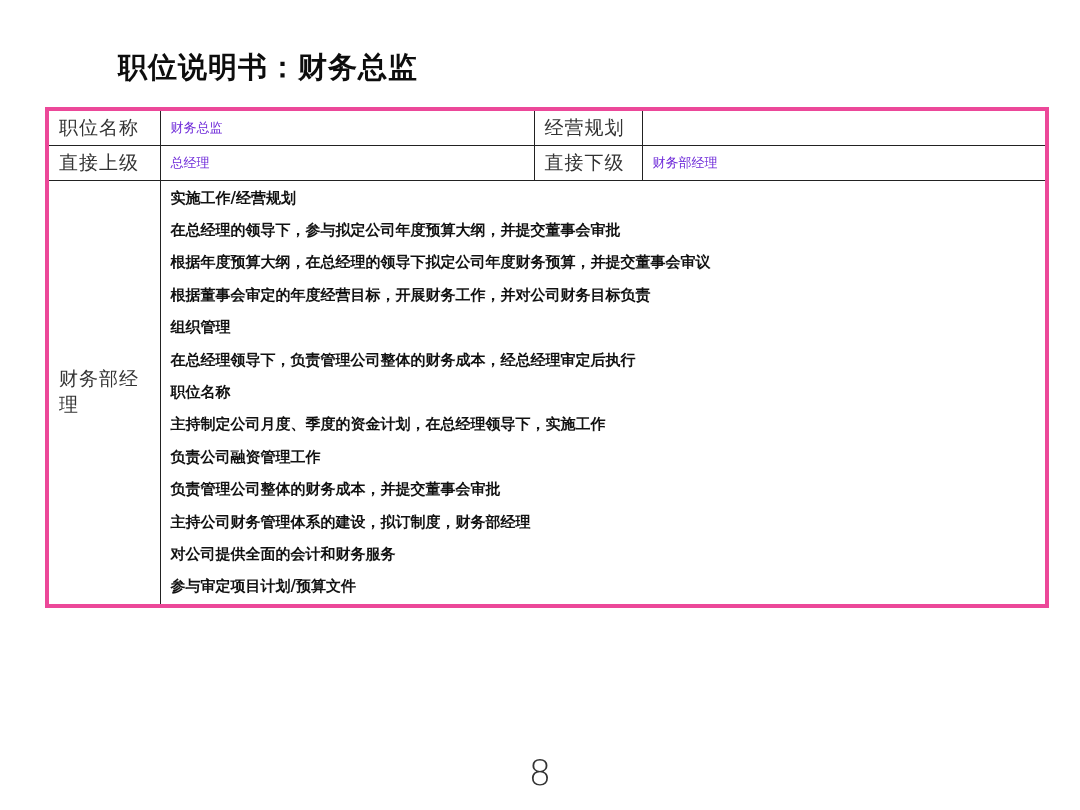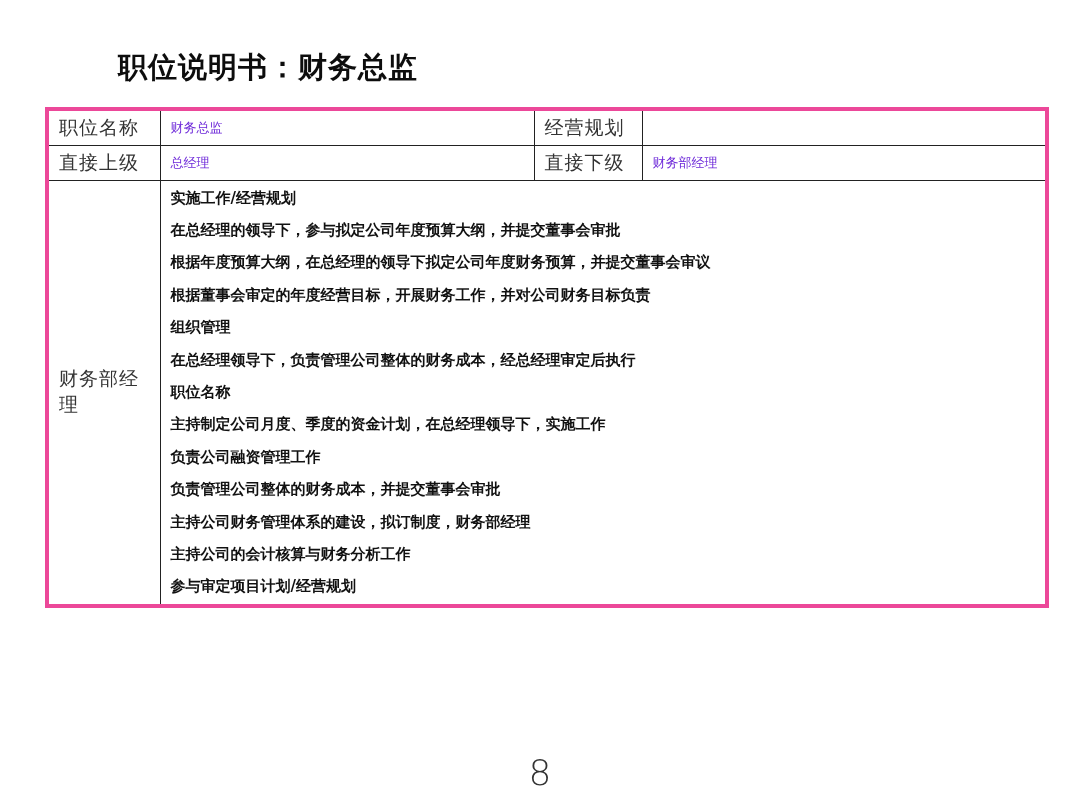--- a/index.html
+++ b/index.html
@@ -54,20 +54,20 @@
       <div class="duty">在总经理的领导下，参与拟定公司年度预算大纲，并提交董事会审批</div>
       <div class="duty">根据年度预算大纲，在总经理的领导下拟定公司年度财务预算，并提交董事会审议</div>
       <div class="duty">根据董事会审定的年度经营目标，开展财务工作，并对公司财务目标负责</div>
       <div class="duty">组织管理</div>
       <div class="duty">在总经理领导下，负责管理公司整体的财务成本，经总经理审定后执行</div>
       <div class="duty">职位名称</div>
       <div class="duty">主持制定公司月度、季度的资金计划，在总经理领导下，实施工作</div>
       <div class="duty">负责公司融资管理工作</div>
       <div class="duty">负责管理公司整体的财务成本，并提交董事会审批</div>
       <div class="duty">主持公司财务管理体系的建设，拟订制度，财务部经理</div>
-      <div class="duty">主持公司的会计核算与财务分析工作</div>
-      <div class="duty">参与审定项目计划/经营规划</div>
+      <div class="duty">对公司提供全面的会计和财务服务</div>
+      <div class="duty">参与审定项目计划/预算文件</div>
     </td>
   </tr>
 </tbody>
   </table>
 
 <div class="page-num">8</div>
 
 </body></html>

